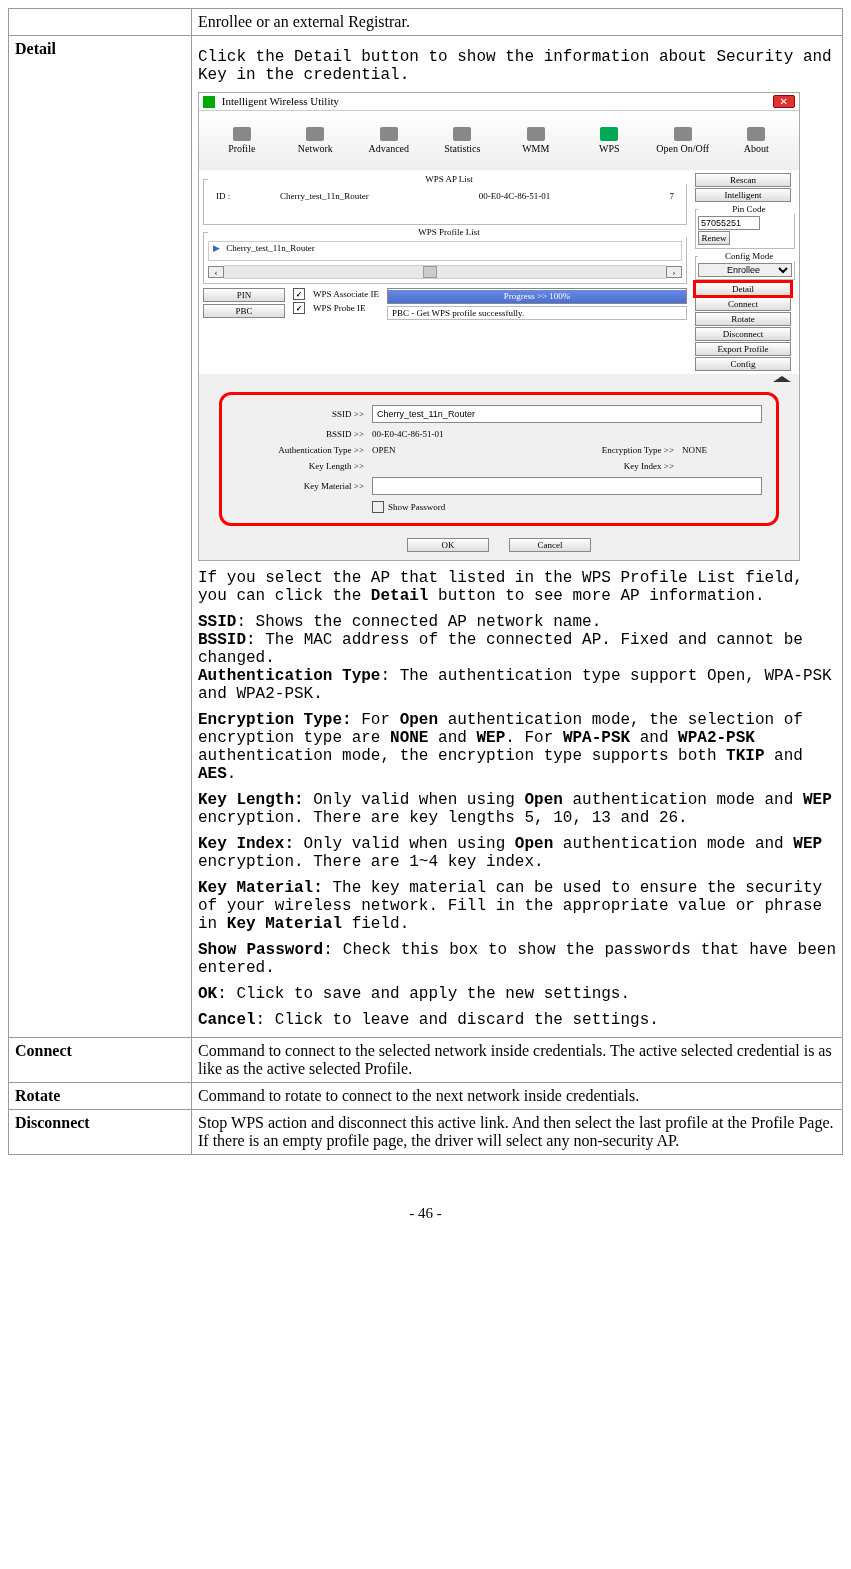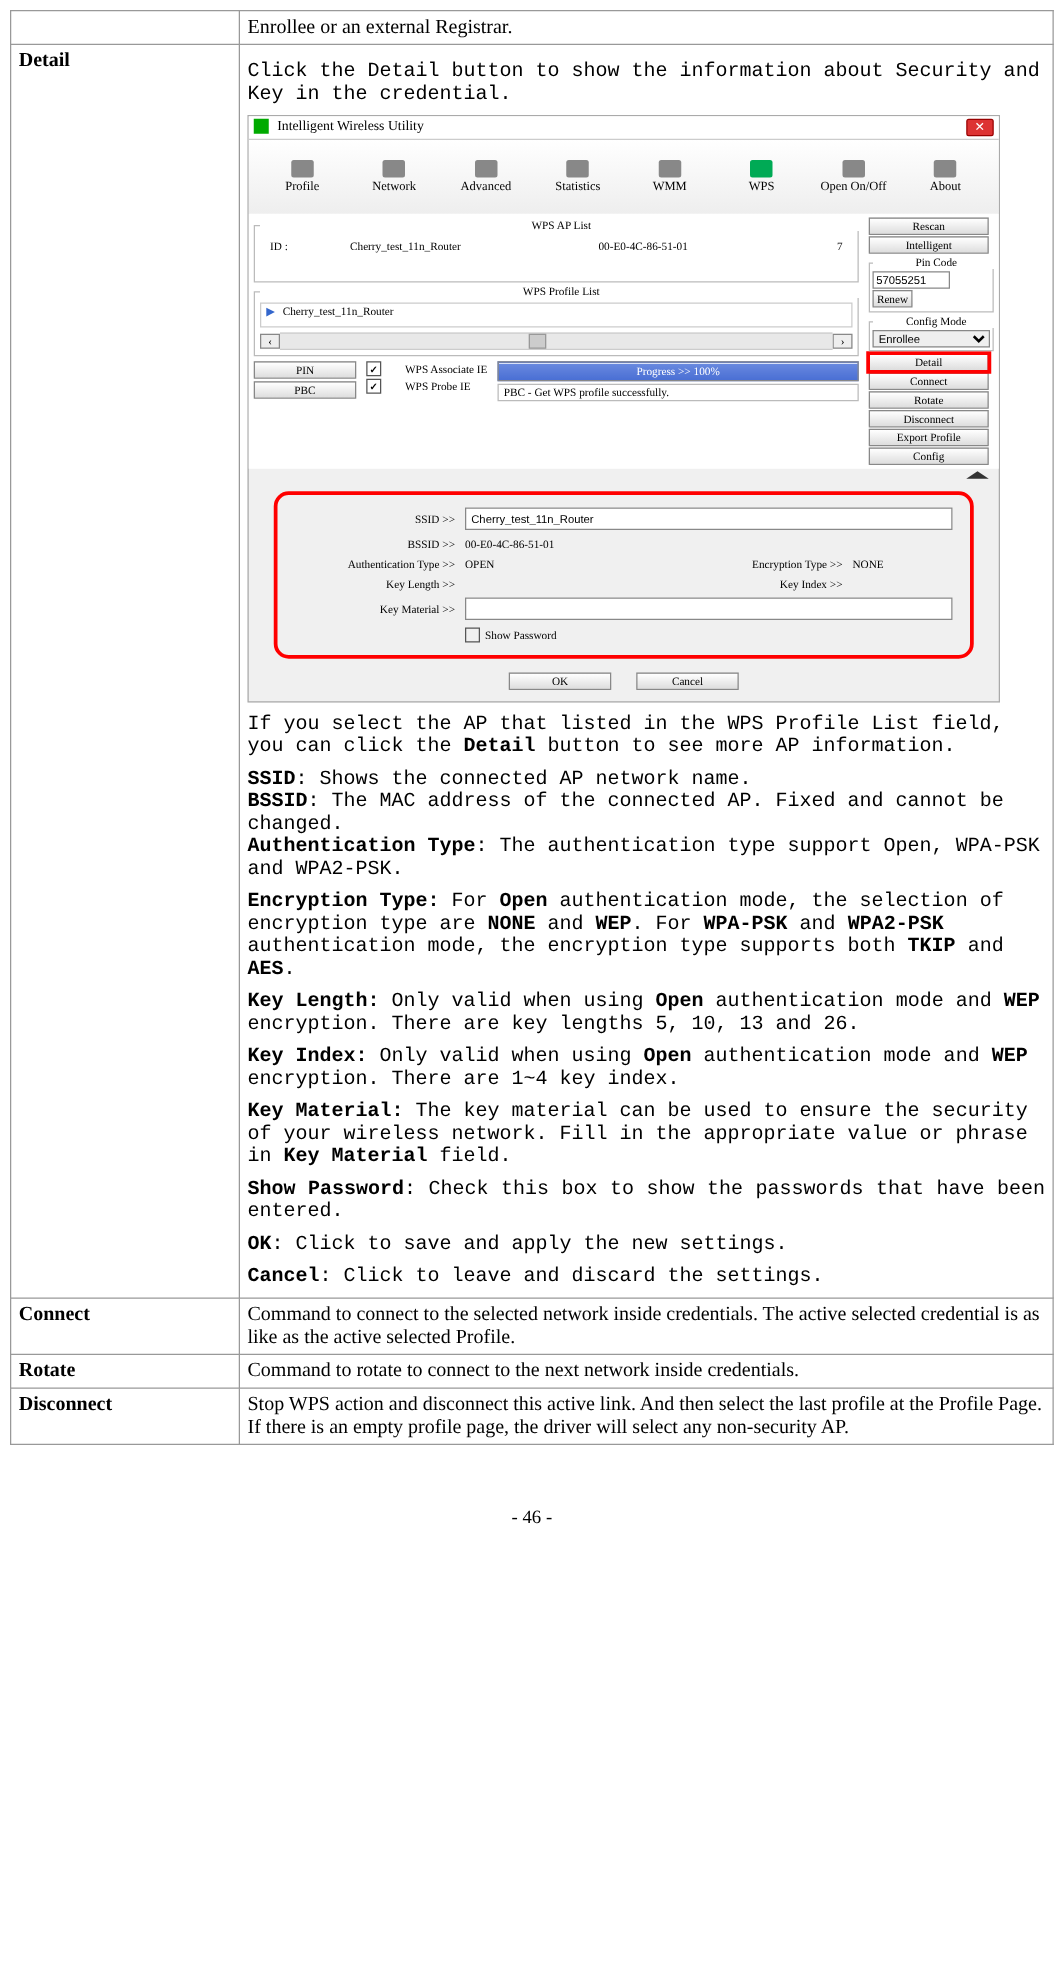--- a/index.html
+++ b/index.html
@@ -112,20 +112,21 @@
     .pin-input {
       width: 56px;
       font-size: 9px;
       border: 1px solid #888;
       margin-right: 2px;
     }
     .sel {
       width: 94px;
       font-size: 9px;
       border: 1px solid #888;
+      padding-left: 24px;
     }
     .aplist-row td {
       padding: 1px 6px;
       margin-top: 30px;
     }
     .profile-list {
       background: #fff;
       border: 1px solid #ccc;
       padding: 1px 4px;
       height: 16px;
@@ -174,21 +175,21 @@
       width: 80px;
       font-size: 9px;
       padding: 1px 0;
       border: 1px solid #888;
       background: linear-gradient(#fff,#ddd);
       text-align: center;
     }
     .chk-row {
       display: flex;
       align-items: center;
-      gap: 19px;
+      gap: 8px;
       font-size: 9px;
     }
     .chk {
       width: 10px;
       height: 10px;
       border: 1px solid #555;
       display: inline-flex;
       align-items: center;
       justify-content: center;
       font-size: 8px;

